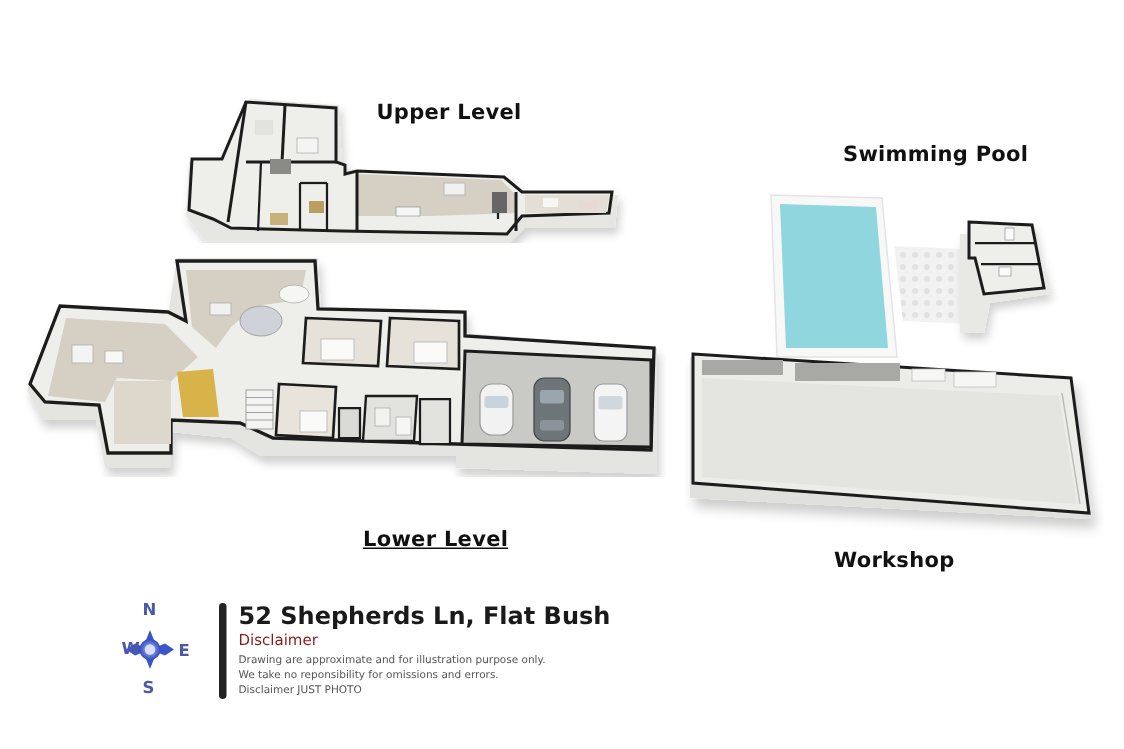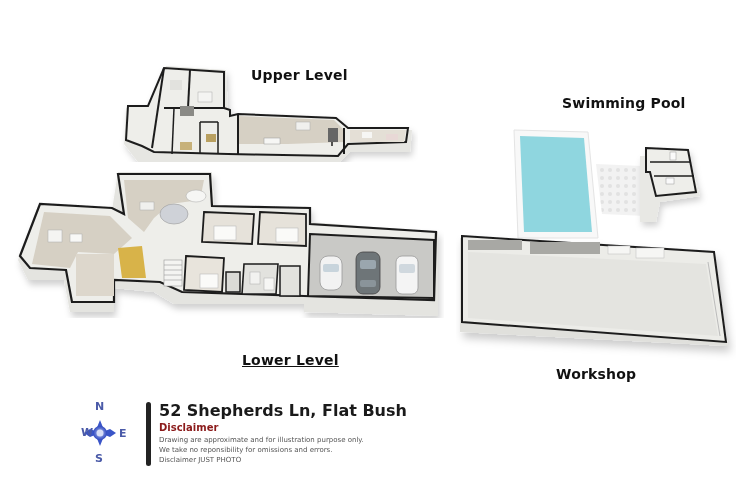--- a/index.html
+++ b/index.html
@@ -3,21 +3,21 @@
   <meta charset="utf-8">
   <style>
     * { box-sizing: border-box; margin: 0; padding: 0; }
     html, body { width: 749px; height: 499px; background: #ffffff; overflow: hidden; }
     body { position: relative; font-family: "DejaVu Sans", sans-serif; }
     .label { position: absolute; font-weight: bold; color: #111; font-size: 14px; letter-spacing: 0.2px; }
     .plan { position: absolute; }
     svg { display: block; }
     .title-block { position: absolute; left: 155px; top: 401px; }
     .addr { font-family: "DejaVu Sans", sans-serif; font-size: 16px; color: #1a1a1a; position: absolute; left: 4px; top: 0; white-space: nowrap; font-weight: bold; }
-    .disc { font-size: 10px; font-weight: bold; color: #8b1a1a; position: absolute; left: 4px; top: 21px; }
+    .disc { font-size: 10px; font-weight: normal; color: #8b1a1a; position: absolute; left: 4px; top: 21px; }
     .disc-line { font-size: 7px; color: #555; position: absolute; left: 4px; white-space: nowrap; }
     .vbar { position: absolute; left: 146px; top: 402px; width: 5px; height: 64px; background: #222; border-radius: 3px; }
     .compass { position: absolute; left: 84px; top: 400px; width: 50px; height: 66px; }
   </style>
 </head>
 <body>
 
 <div class="label" style="left:251px; top:67px;">Upper Level</div>
 <div class="label" style="left:517px; top:95px;margin-left:45px;">Swimming Pool</div>
 <div class="label" style="left:242px; top:352px;text-decoration:underline;">Lower Level</div>

